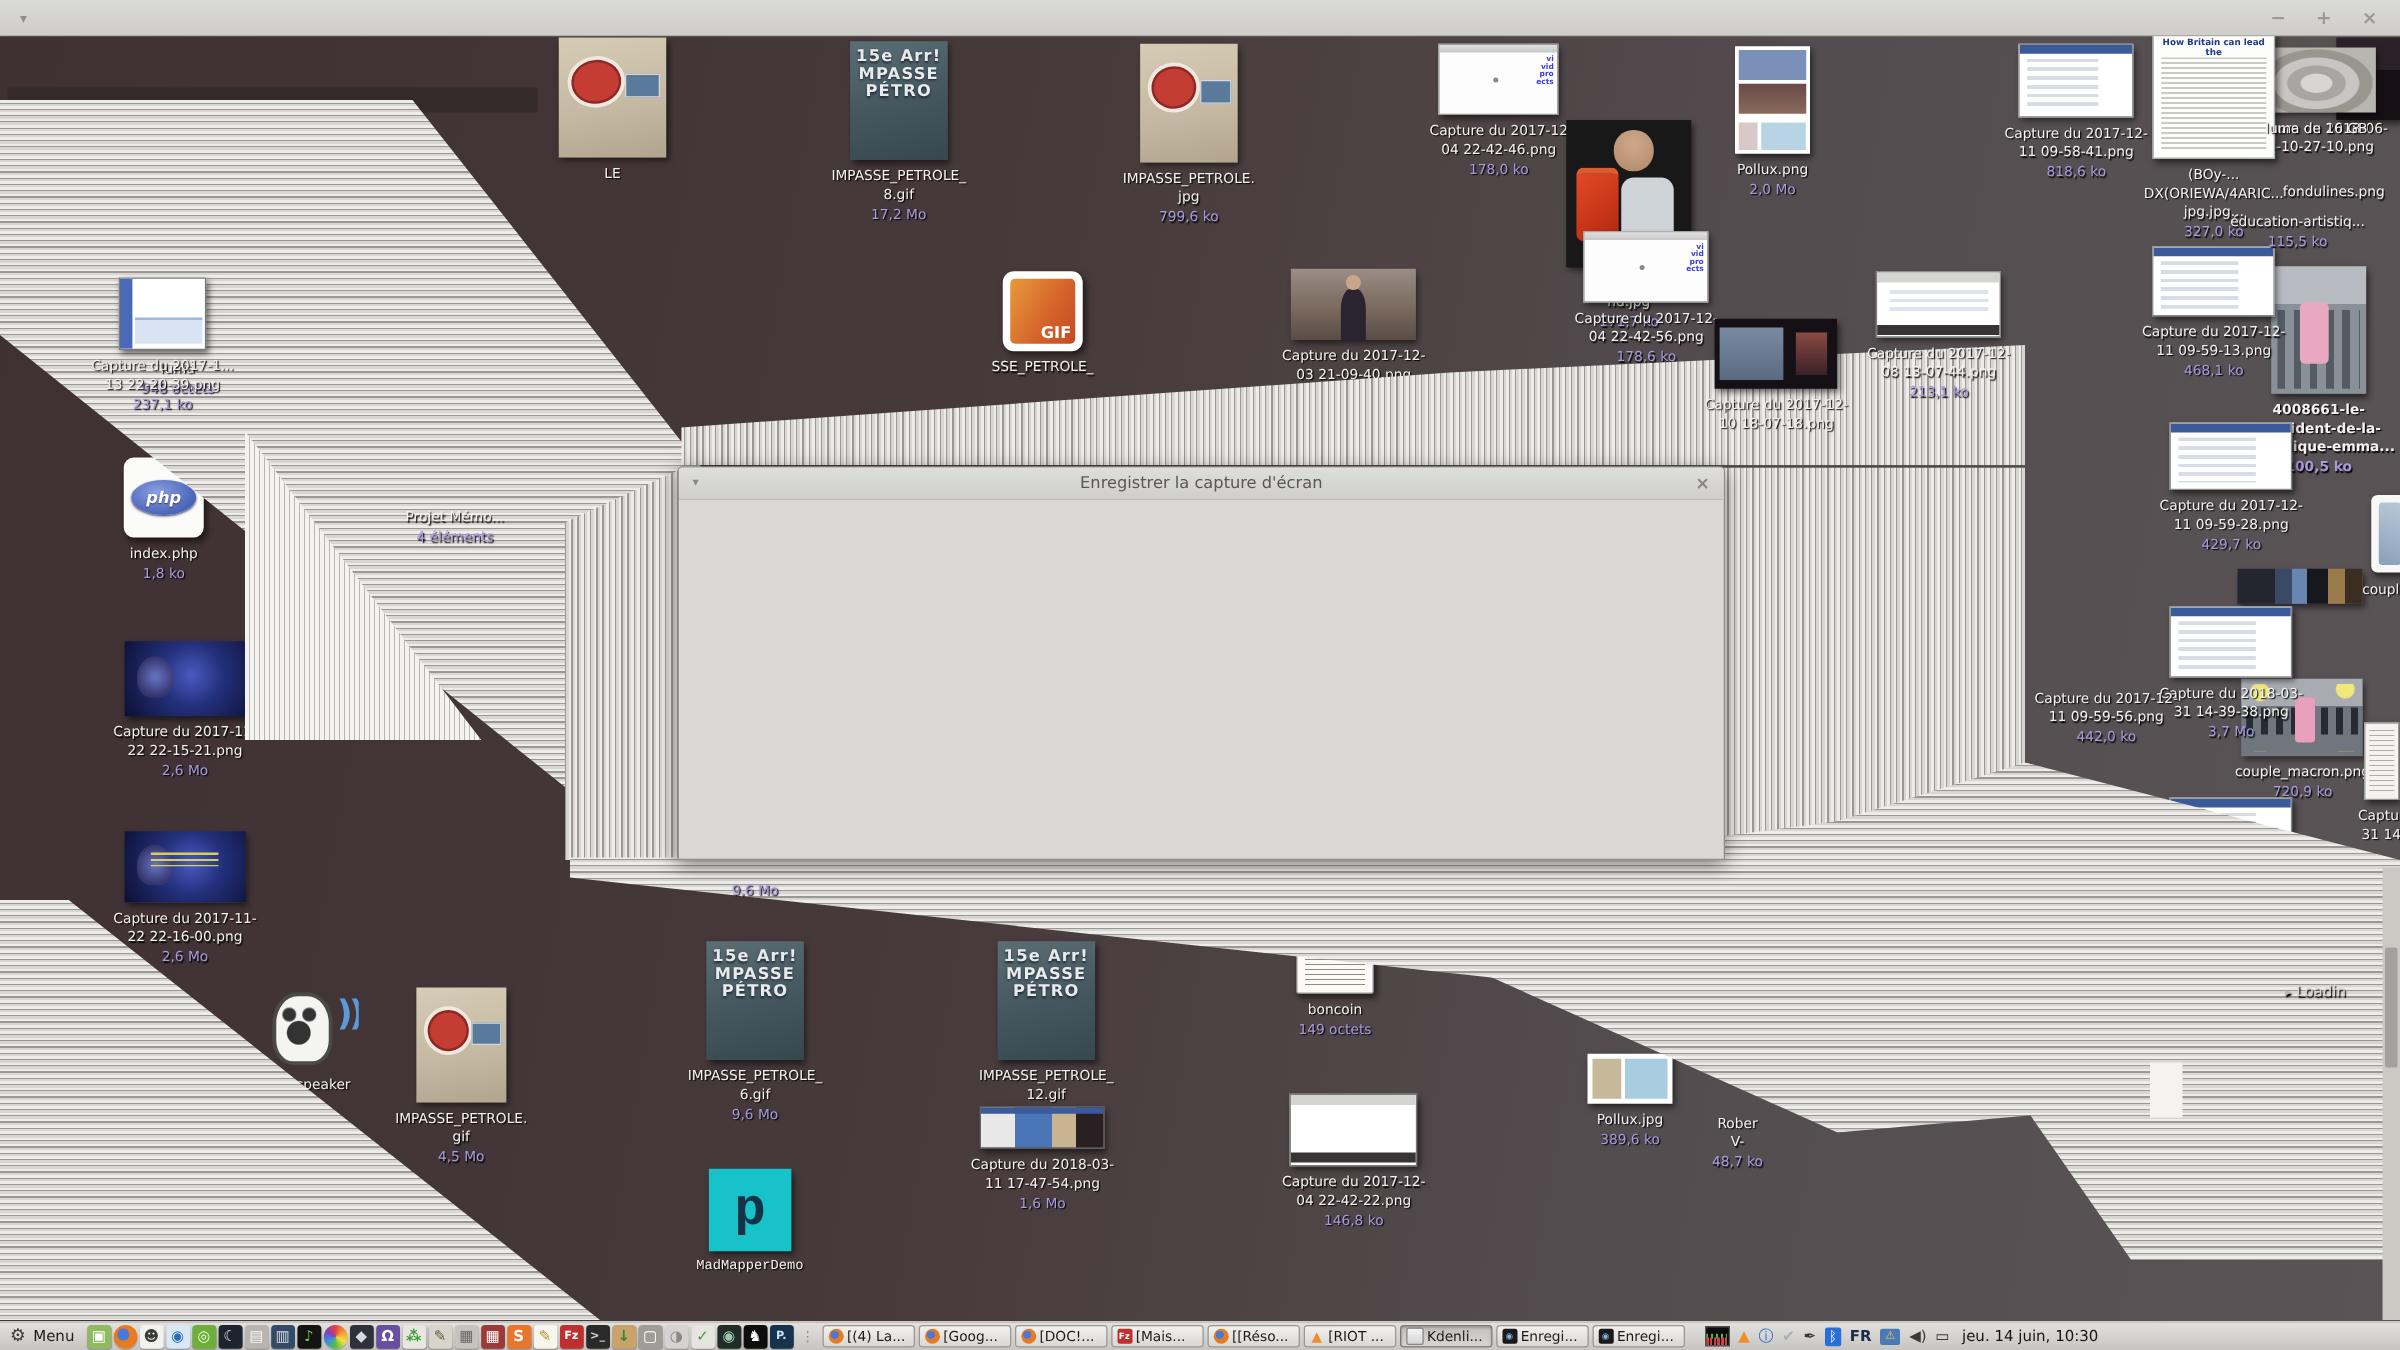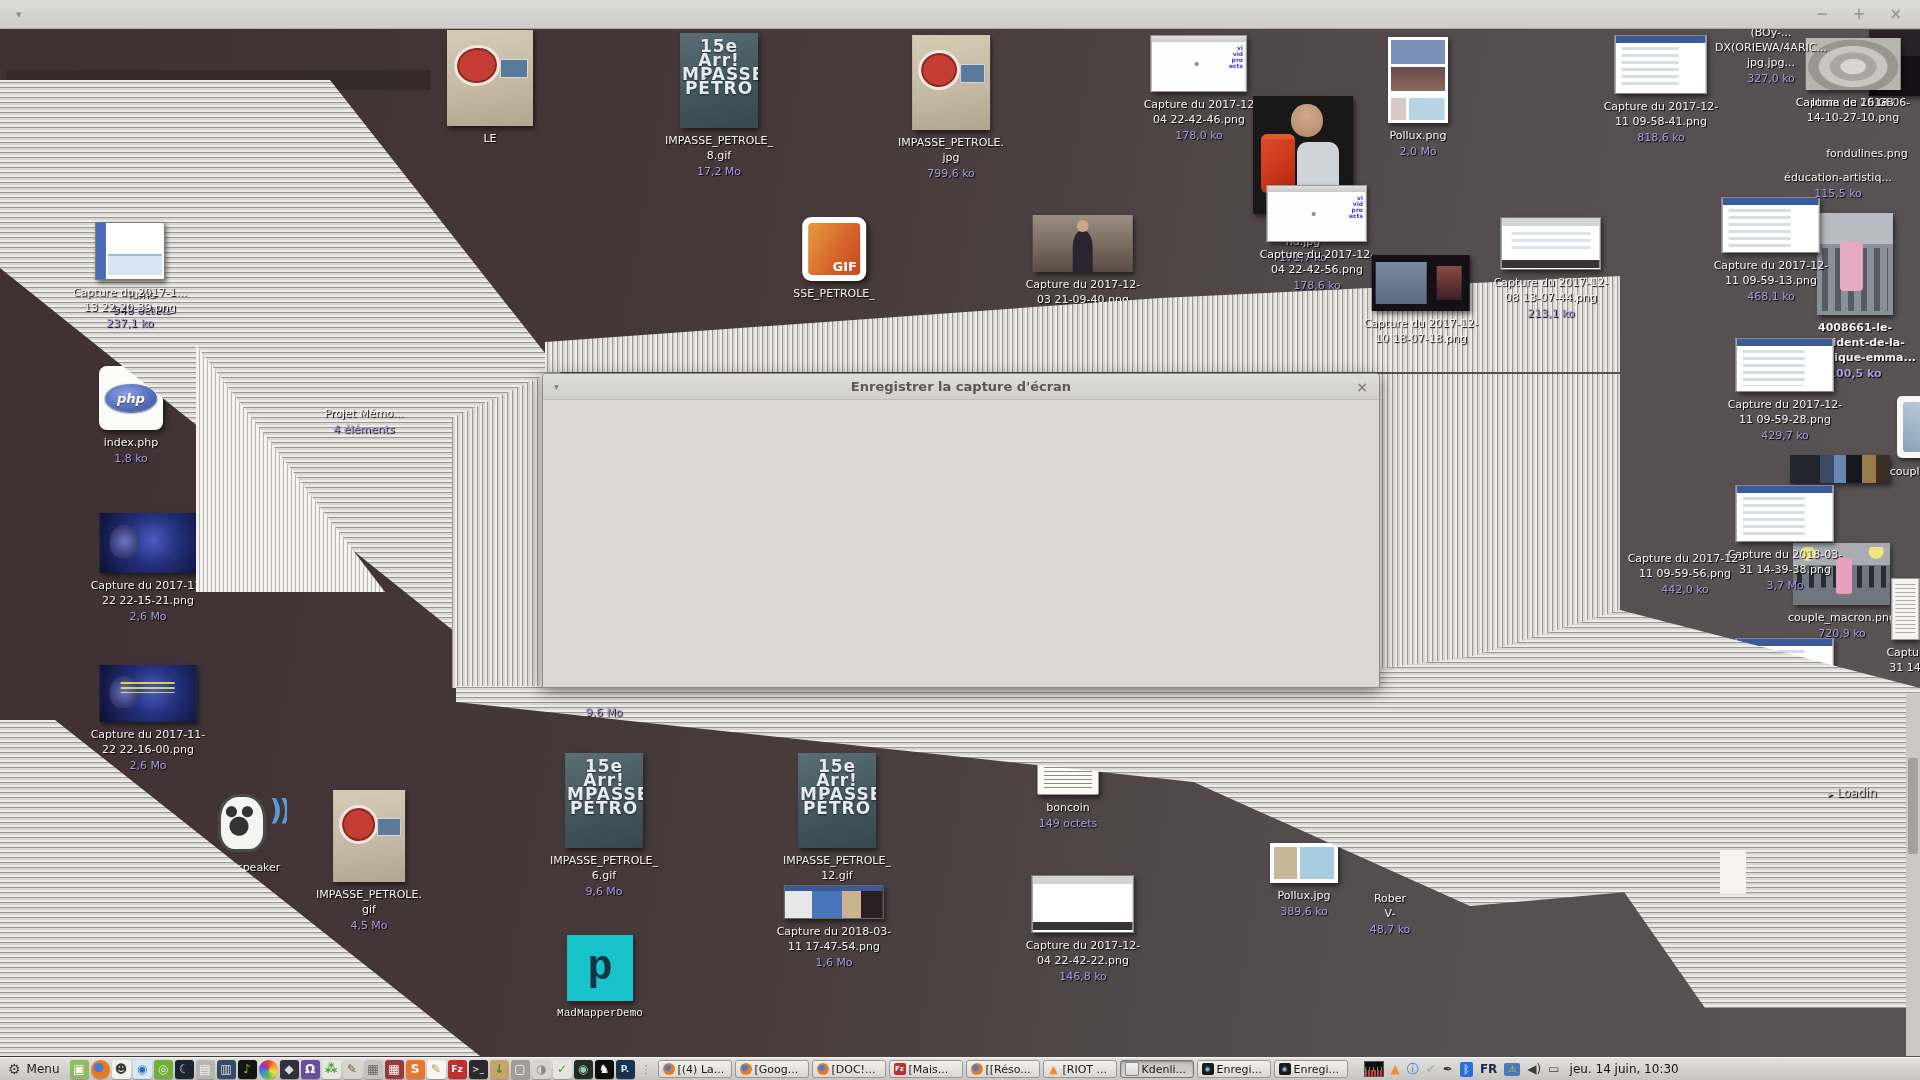--- a/index.html
+++ b/index.html
@@ -43,21 +43,21 @@
   .dicon{position:absolute;transform:translateX(-50%);display:flex;flex-direction:column;
     align-items:center;z-index:2;}
   .thumb{position:relative;flex:none;box-shadow:2px 3px 5px rgba(0,0,0,.55);
     background:#888;overflow:hidden;margin-bottom:5px;}
   .ilbl{font-size:11px;line-height:15px;color:#f4f2f0;text-shadow:1px 1px 1px #000;
     text-align:center;white-space:nowrap;}
   .isize{font-size:11px;line-height:15px;color:#a79ade;text-shadow:1px 1px 1px #000;margin-top:1px;white-space:nowrap;}
   .ttext{pointer-events:none;}
 
   .t-sign{background:linear-gradient(165deg,#5a6e74 0%,#43565e 55%,#37474e 100%);}
-  .t-sign .ttext{position:absolute;inset:6px 2px;color:#e6ebeb;font-size:17px;line-height:14px;
+  .t-sign .ttext{position:absolute;inset:6px 2px;color:#e6ebeb;font-size:13px;line-height:14px;
     font-weight:bold;text-align:center;letter-spacing:1px;text-shadow:0 1px 2px #223;}
   .t-wall{background:linear-gradient(170deg,#d6cbb4 0%,#c4b8a2 60%,#b2a48e 100%);}
   .t-wall::before{content:"";position:absolute;left:8%;top:16%;width:46%;height:36%;
     border-radius:50%;background:#c43c34;border:3px solid #efe8e0;transform:rotate(-8deg);
     box-shadow:inset 0 0 0 2px #8a2a24;}
   .t-wall::after{content:"";position:absolute;right:6%;top:30%;width:30%;height:18%;
     background:#5a7a9c;border:1px solid #d8d8d8;}
   .t-gif{background:#fff;border-radius:9px;}
   .t-gif::before{content:"";position:absolute;inset:6px;border-radius:4px;
     background:linear-gradient(120deg,#e89a3c,#d4622a 60%,#c44a20);}
@@ -171,21 +171,21 @@
     background:linear-gradient(200deg,#b8c8d8,#8aa0b8);border-radius:3px;}
   .t-dark{background:linear-gradient(180deg,#2a2226 0 40%,#161014 40% 100%);}
 
   
   .dialog{position:absolute;left:542px;top:373px;width:836px;height:313px;z-index:10;
     background:#d9d8d5;border:1px solid #8f8d89;border-radius:4px 4px 0 0;
     box-shadow:0 4px 16px rgba(0,0,0,.45);}
   .dlg-bar{height:25px;background:linear-gradient(#dededb,#cfcecb);border-bottom:1px solid #bdbbb7;
     display:flex;align-items:center;border-radius:3px 3px 0 0;}
   .dlg-shade{margin-left:11px;color:#8a8886;font-size:10px;}
-  .dlg-title{position:absolute;left:0;right:0;text-align:center;font-weight:bold;
+  .dlg-title{position:absolute;left:0;right:0;text-align:center;font-weight:normal;
     color:#5a5856;font-size:13px;pointer-events:none;}
   .dlg-close{margin-left:auto;margin-right:11px;color:#8a8886;font-size:14px;font-weight:bold;}
   .dlg-body{height:287px;}
 
   .loading{position:absolute;left:1828px;top:786px;z-index:6;color:#d8d6d2;font-size:12px;
     text-shadow:1px 1px 1px #000;white-space:nowrap;}
   .loading .arr{color:#b8b6b2;margin-right:4px;font-size:10px;}
 
   
   .taskbar{position:absolute;left:0;bottom:0;width:1920px;height:22px;z-index:30;
@@ -405,20 +405,23 @@
         <div class="dicon" style="left: 1390px; top: 891px; z-index: 6;">
           <div class="ilbl">Rober<br>V-</div>
           <div class="isize">48,7 ko</div>
         </div>
         <div class="dicon" style="left: 1661px; top: 35px; z-index: 2;">
           <div class="thumb t-fb" style="width: 90px; height: 57px;"></div>
           <div class="ilbl">Capture du 2017-12-<br>11 09-58-41.png</div>
           <div class="isize">818,6 ko</div>
         </div>
         <div class="dicon" style="left: 1771px; top: 25px; z-index: 3;">
+          <div class="thumb t-doc" style="width: 96px; height: 100px;">
+            <div class="ttext">How Britain can lead the</div>
+          </div>
           <div class="ilbl">(BOy-...<br>DX(ORIEWA/4ARIC...<br>jpg.jpg...</div>
           <div class="isize">327,0 ko</div>
         </div>
         <div class="dicon" style="left: 1853px; top: 38px; z-index: 2;">
           <div class="thumb t-arena" style="width: 95px; height: 52px;"></div>
           <div class="ilbl">Capture du 2018-06-<br>14-10-27-10.png</div>
         </div>
         <div class="dicon" style="left: 1853px; top: 95px; z-index: 4;">
           <div class="ilbl">luma de 16 GB</div>
         </div>

